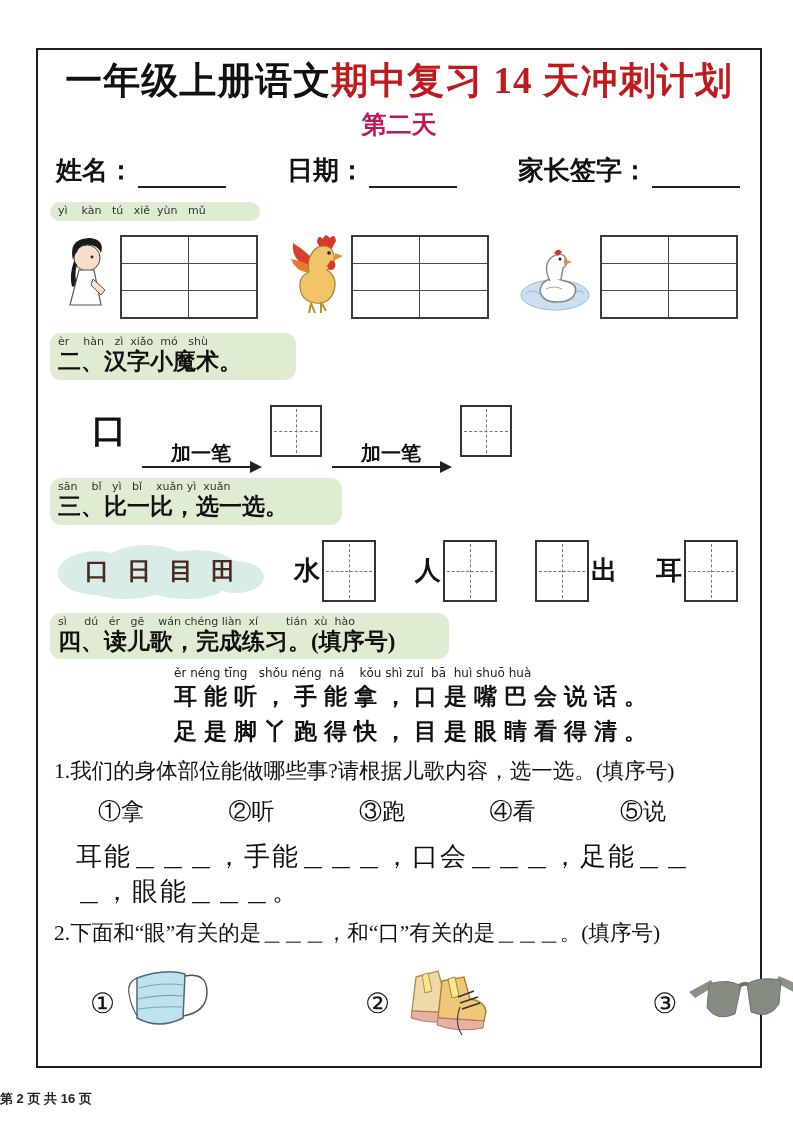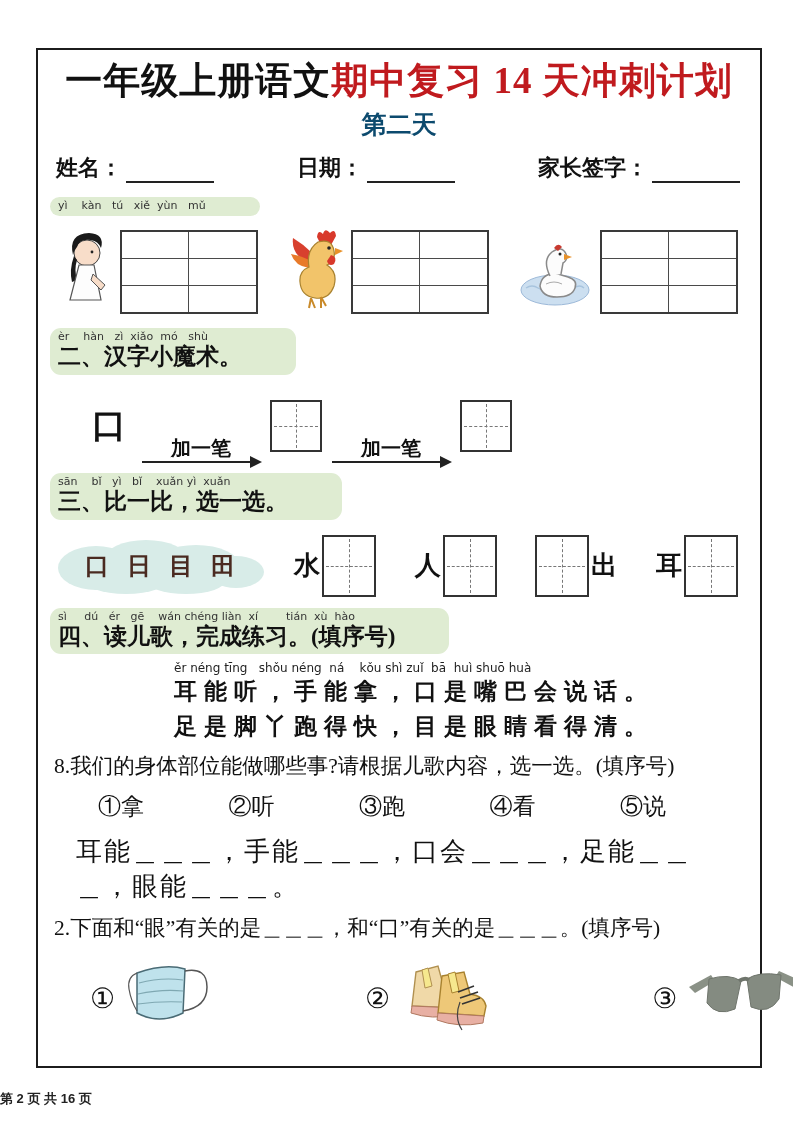--- a/index.html
+++ b/index.html
@@ -5,23 +5,23 @@
   * { margin:0; padding:0; box-sizing:border-box; }
   body { background:#e8e8e8; font-family:"Liberation Serif","DejaVu Serif",serif; }
   .page { position:relative; width:793px; height:1122px; background:#ffffff; margin:0 auto; overflow:hidden; }
   .sheet { position:absolute; left:36px; top:48px; width:726px; height:1020px;
            border:2px solid #1c1c1c; padding:8px 16px 0 16px; background:#fff; }
 
   
   .title { text-align:center; font-size:37px; font-weight:bold; line-height:1.25; letter-spacing:1px; white-space:nowrap; }
   .title .t-black { color:#111; }
   .title .t-red { color:#c01a1e; }
-  .subtitle { text-align:center; font-size:25px; font-weight:bold; margin-top:4px; color:#0c4a6e; }
+  .subtitle { text-align:center; font-size:25px; font-weight:bold; margin-top:4px; color:#be185d; }
   .name-row { display:flex; justify-content:space-between; align-items:flex-end; margin:12px 4px 6px 2px;
-              font-size:22px; font-weight:bold; color:#111; }
+              font-size:26px; font-weight:bold; color:#111; }
   .blank { display:inline-block; width:88px; border-bottom:2px solid #222; height:20px; vertical-align:bottom; margin-left:4px; }
 
   
   .sec-head { display:inline-block; background:#dfecd2; padding:3px 54px 4px 8px; margin:8px 0 4px -4px;border-radius:11px; }
   .sec-head .pinyin { display:block; font-size:11px; color:#333; white-space:pre; line-height:1.1;
                       font-family:"DejaVu Sans",sans-serif; }
   .sec-head .sec-title { display:block; font-size:23px; font-weight:bold; color:#111; line-height:1.2; }
 
   
   .s1-row { display:flex; justify-content:space-between; align-items:center; margin:8px 6px 4px 2px; }
@@ -260,21 +260,21 @@
     
     <div class="poem-line">
       <span class="pinyin">ěr néng tīng   shǒu néng  ná    kǒu shì zuǐ  bā  huì shuō huà</span>
       <span class="poem-text">耳能听，手能拿，口是嘴巴会说话。</span>
     </div>
     <div class="poem-line">
       <span class="poem-text">足是脚丫跑得快，目是眼睛看得清。</span>
     </div>
 
     
-    <div class="q-text">8.我们的身体部位能做哪些事?请根据儿歌内容，选一选。(填序号)</div>
+    <div class="q-text">1.我们的身体部位能做哪些事?请根据儿歌内容，选一选。(填序号)</div>
     <div class="q-options">
         <span>①拿</span>
         <span>②听</span>
         <span>③跑</span>
         <span>④看</span>
         <span>⑤说</span>
       </div>
     <div class="q-fill">耳能＿＿＿，手能＿＿＿，口会＿＿＿，足能＿＿＿，眼能＿＿＿。</div>
 
     

